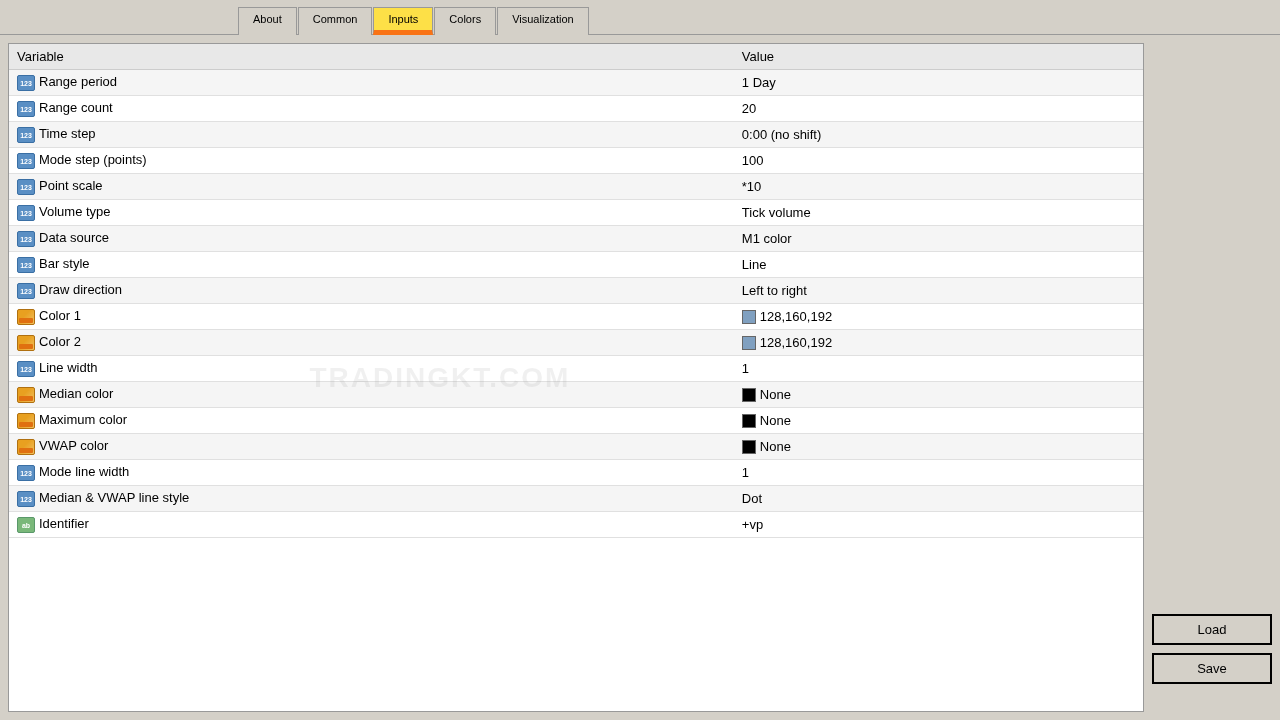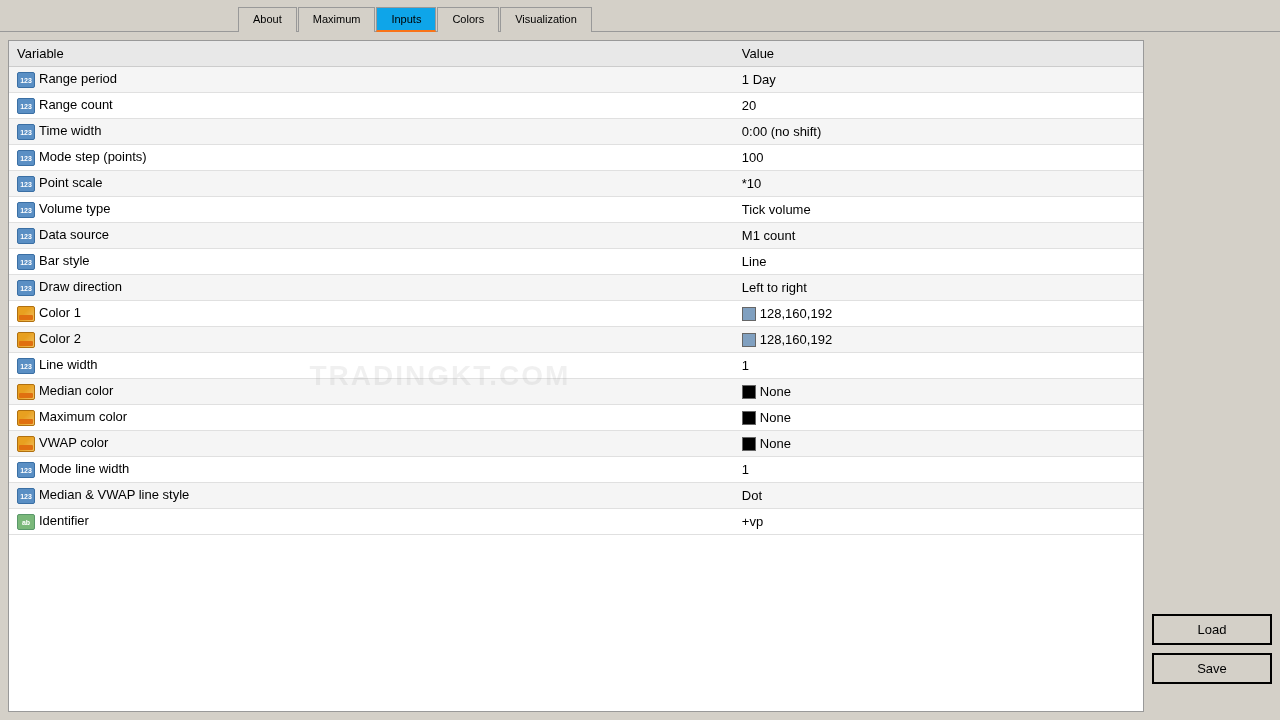--- a/index.html
+++ b/index.html
@@ -31,22 +31,22 @@
       background: #d4d0c8;
       border: 1px solid #999;
       border-bottom: none;
       margin-right: 1px;
       font-size: 11px;
       color: #000;
       position: relative;
       top: 1px;
     }
     .tab.active {
-      background: #0ea5e9;
-      border-bottom: 2px solid #f97316;
+      background: #fde047;
+      border-bottom: 5px solid #f97316;
       z-index: 1;
       font-weight: normal;
     }
     .content-area {
       flex: 1;
       display: flex;
       flex-direction: row;
       padding: 8px;
       gap: 8px;
     }
@@ -188,21 +188,21 @@
       flex-direction: column;
     }
   </style>
 </head>
 <body>
 
 <div class="window">
   <div class="tab-bar">
 
   <div class="tab">About</div>
-      <div class="tab">Maximum</div>
+      <div class="tab">Common</div>
       <div class="tab active">Inputs</div>
       <div class="tab">Colors</div>
       <div class="tab">Visualization</div>
     </div>
   <div class="content-area">
     <div class="main-panel">
       <div class="main-panel-inner">
         <div class="watermark">TRADINGKT.COM</div>
         <div class="table-container">
           <table>
@@ -215,38 +215,38 @@
             <tbody id="table-body">
             <tr>
                   <td><span class="icon-123">123</span><span>Range period</span></td>
                   <td><span>1 Day</span></td>
                 </tr>
                 <tr>
                   <td><span class="icon-123">123</span><span>Range count</span></td>
                   <td><span>20</span></td>
                 </tr>
                 <tr>
-                  <td><span class="icon-123">123</span><span>Time width</span></td>
+                  <td><span class="icon-123">123</span><span>Time step</span></td>
                   <td><span>0:00 (no shift)</span></td>
                 </tr>
                 <tr>
                   <td><span class="icon-123">123</span><span>Mode step (points)</span></td>
                   <td><span>100</span></td>
                 </tr>
                 <tr>
                   <td><span class="icon-123">123</span><span>Point scale</span></td>
                   <td><span>*10</span></td>
                 </tr>
                 <tr>
                   <td><span class="icon-123">123</span><span>Volume type</span></td>
                   <td><span>Tick volume</span></td>
                 </tr>
                 <tr>
                   <td><span class="icon-123">123</span><span>Data source</span></td>
-                  <td><span>M1 count</span></td>
+                  <td><span>M1 color</span></td>
                 </tr>
                 <tr>
                   <td><span class="icon-123">123</span><span>Bar style</span></td>
                   <td><span>Line</span></td>
                 </tr>
                 <tr>
                   <td><span class="icon-123">123</span><span>Draw direction</span></td>
                   <td><span>Left to right</span></td>
                 </tr>
                 <tr>

